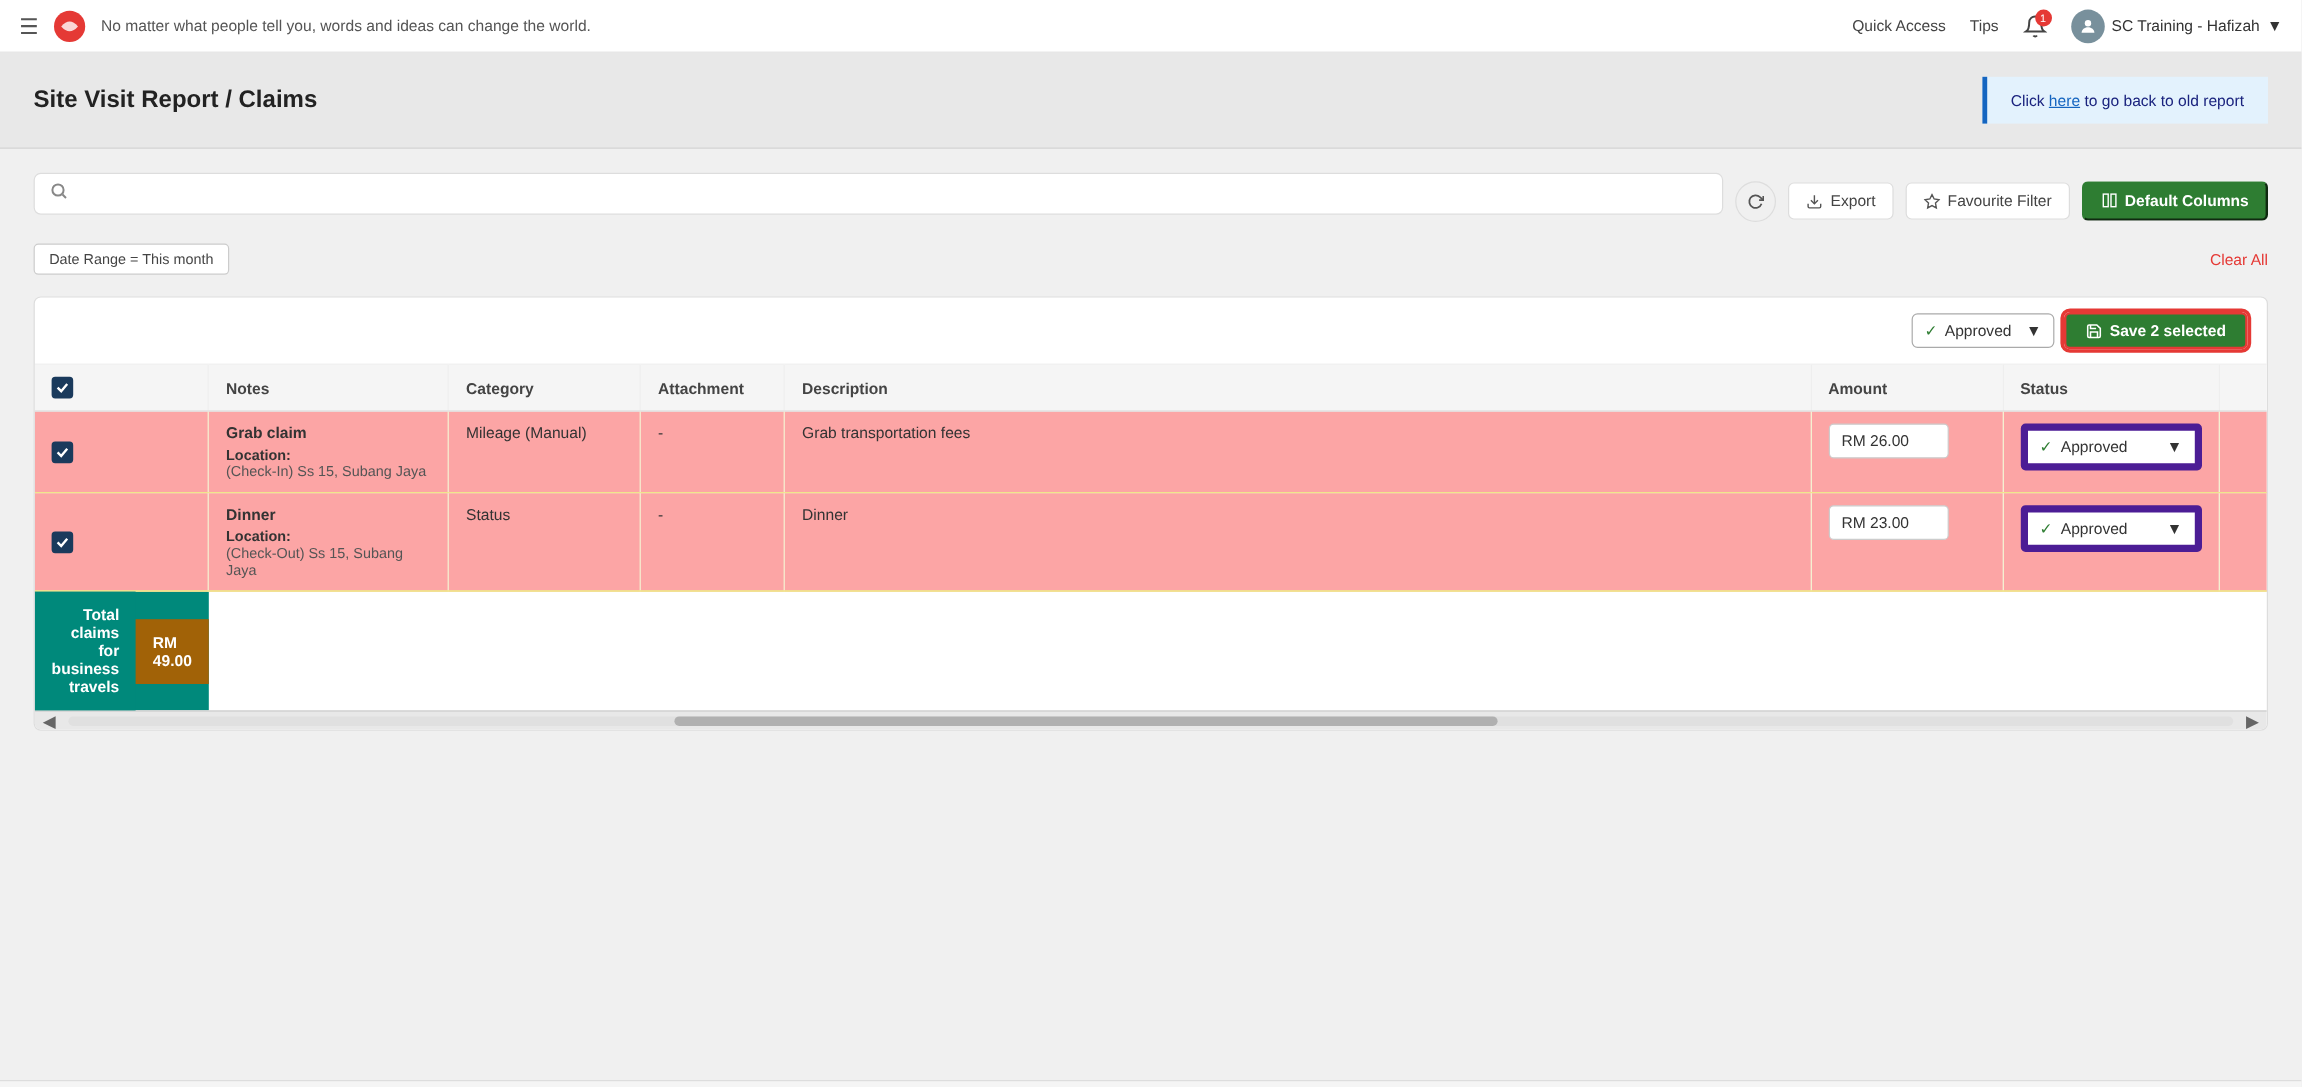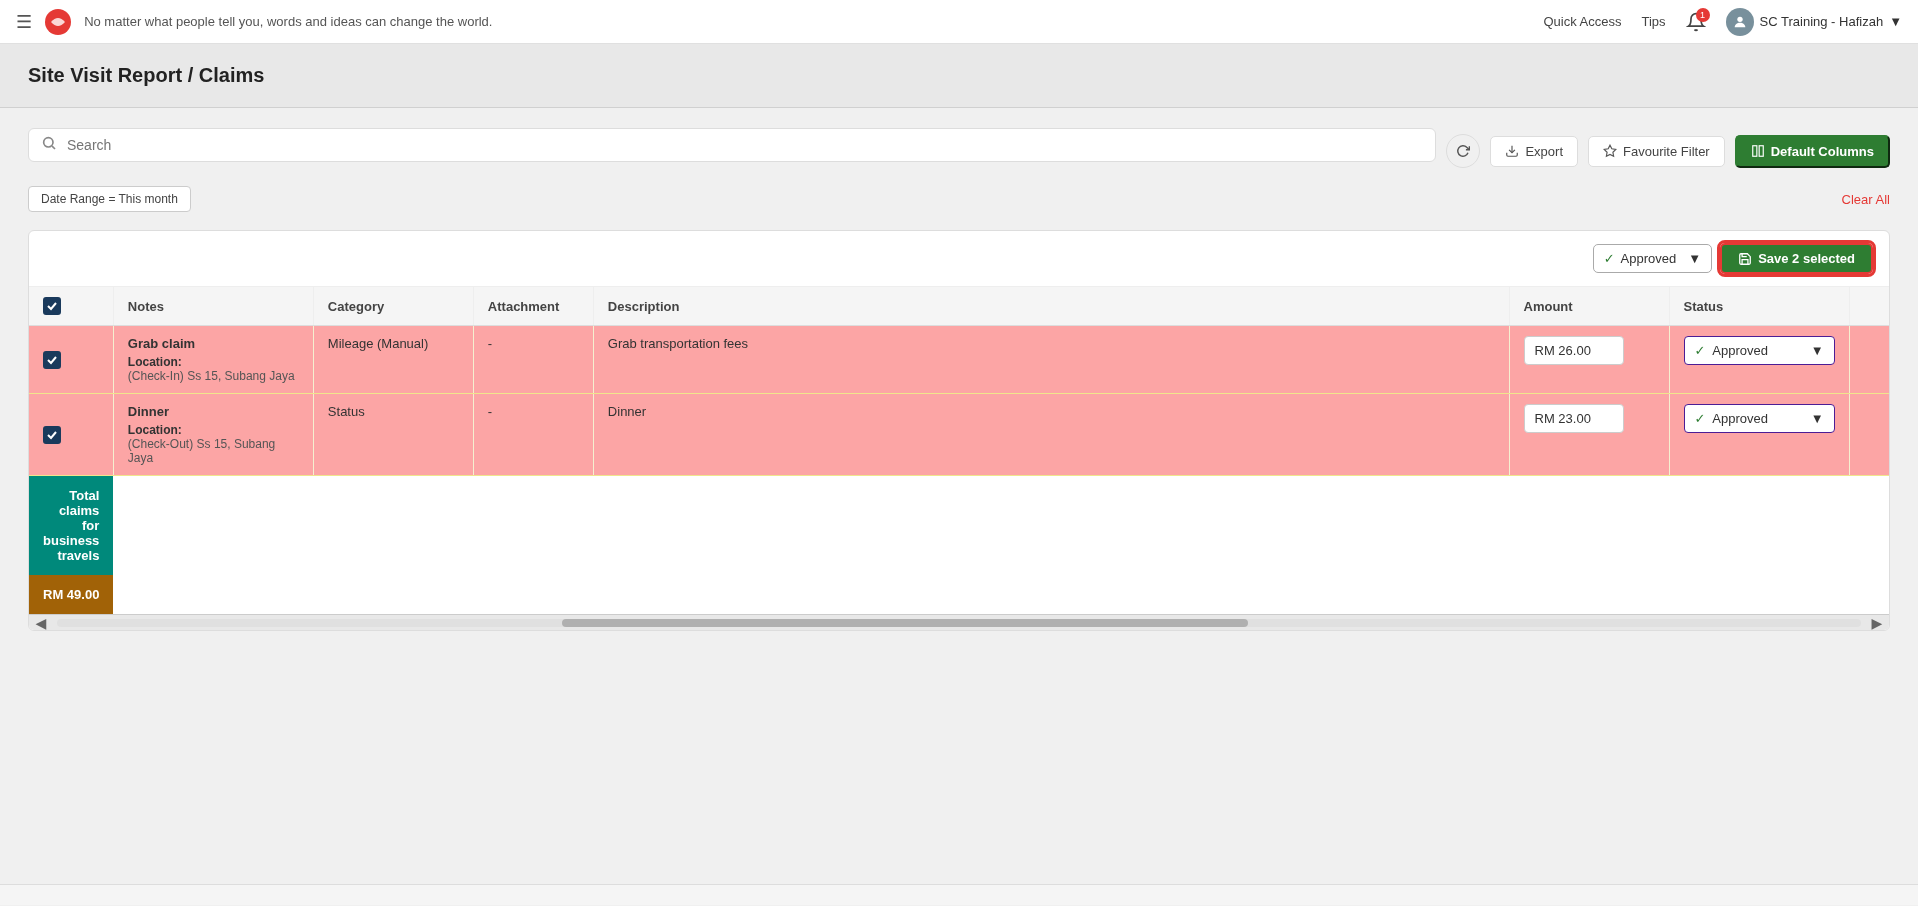--- a/index.html
+++ b/index.html
@@ -191,36 +191,35 @@
       padding: 6px 10px;
       font-size: 13px;
       color: #333;
       display: inline-block;
       min-width: 100px;
     }
 
     .status-dropdown {
       display: flex; align-items: center; justify-content: space-between;
       background: #fff;
-      border: 1px solid #4c1d95;
+      border: 6px solid #4c1d95;
       border-radius: 4px;
       padding: 6px 10px;
       cursor: pointer;
       font-size: 13px; color: #333;
       min-width: 130px;
     }
     .status-dropdown .check-green { color: #2e7d32; margin-right: 4px; }
 
     
     .total-row {
       background: #00897b;
       color: #fff;
       display: flex;
       align-items: center;
-      flex-direction: column;
     }
     .total-row td {
       background: #00897b;
       color: #fff;
       border: none;
       font-weight: 600;
     }
     .total-label-cell { text-align: right; padding-right: 14px; font-weight: 600; }
     .total-value-cell { font-weight: 600; }
     .scroll-arrow {
@@ -269,33 +268,35 @@
           </svg>
       </span>
       <span>SC Training - Hafizah</span>
       <span>▼</span>
     </div>
   </div>
 </div>
 
 <div class="page-header">
   <h1 class="page-title">Site Visit Report / Claims</h1>
+  <div class="back-banner">
+    Click <a>here</a> to go back to old report
+  </div>
 </div>
 
 <div class="main-content">
 
   <div style="display:flex; align-items:center; gap:10px; margin-bottom:12px;">
     <div class="search-row" style="flex:1;">
       <span class="search-icon-wrap">
         <svg width="16" height="16" viewBox="0 0 24 24" fill="none" stroke="#888" stroke-width="2.5">
             <circle cx="11" cy="11" r="7"></circle>
             <line x1="21" y1="21" x2="16.65" y2="16.65"></line>
           </svg>
       </span>
-      <input class="search-input" type="text" placeholder="Search" style="">
     </div>
     <button class="refresh-btn">
       <svg width="14" height="14" viewBox="0 0 24 24" fill="none" stroke="#555" stroke-width="2.5">
           <polyline points="23 4 23 10 17 10"></polyline>
           <path d="M20.49 15a9 9 0 1 1-2.12-9.36L23 10"></path>
         </svg>
     </button>
     <button class="toolbar-btn">
       <svg width="14" height="14" viewBox="0 0 24 24" fill="none" stroke="#555" stroke-width="2">
           <path d="M21 15v4a2 2 0 0 1-2 2H5a2 2 0 0 1-2-2v-4"></path>

